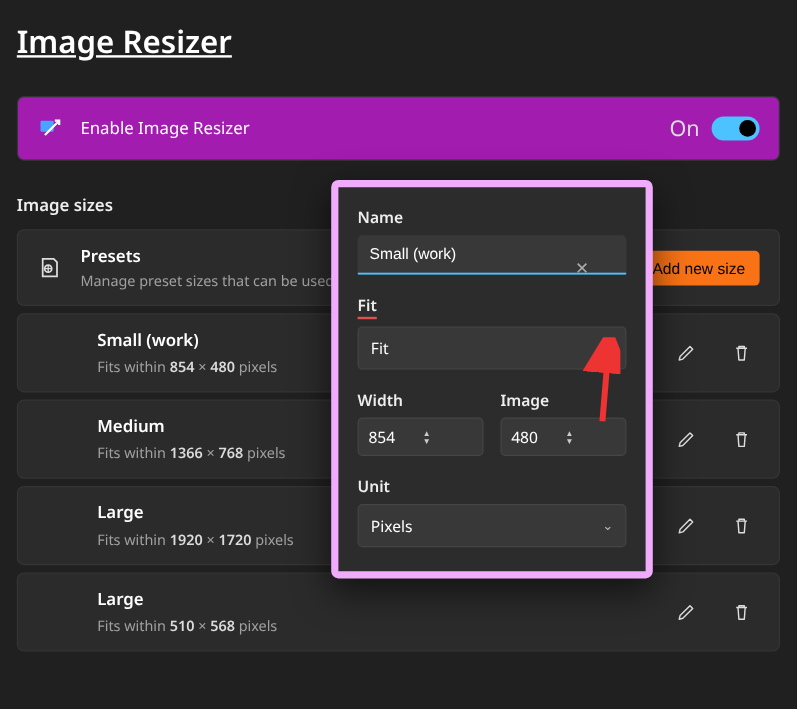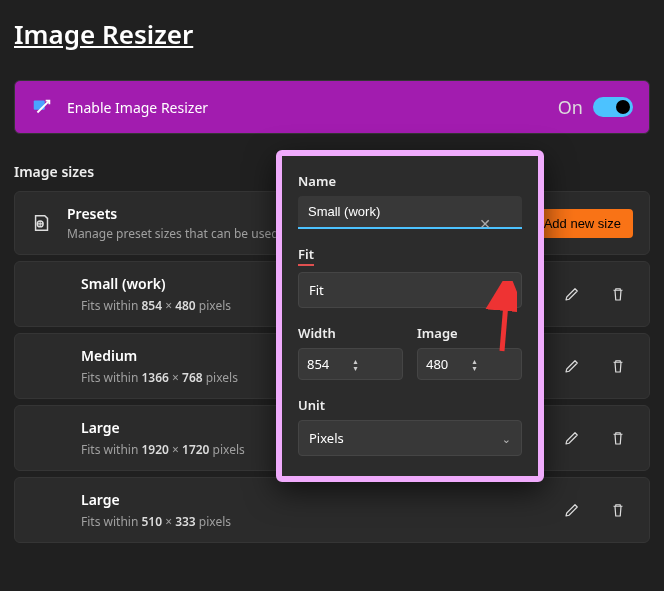--- a/index.html
+++ b/index.html
@@ -235,21 +235,21 @@
         <button class="icon-btn">
           <svg viewBox="0 0 24 24" fill="none">
             <path d="M6 7h12M9 7V5h6v2M8 7l1 13h6l1-13" stroke="#ddd" stroke-width="1.6" stroke-linejoin="round"></path>
           </svg>
         </button>
       </div>
     </div>
     <div class="size-row">
       <div class="col">
         <div class="name">Large</div>
-        <div class="dims">Fits within <span class="num">510</span> × <span class="num">333</span> pixels</div>
+        <div class="dims">Fits within <span class="num">510</span> × <span class="num">568</span> pixels</div>
       </div>
       <div class="row-actions">
         <button class="icon-btn">
           <svg viewBox="0 0 24 24" fill="none">
             <path d="M4 20l4-1 11-11-3-3L5 16l-1 4z" stroke="#ddd" stroke-width="1.6" stroke-linejoin="round"></path>
           </svg>
         </button>
         <button class="icon-btn">
           <svg viewBox="0 0 24 24" fill="none">
             <path d="M6 7h12M9 7V5h6v2M8 7l1 13h6l1-13" stroke="#ddd" stroke-width="1.6" stroke-linejoin="round"></path>

